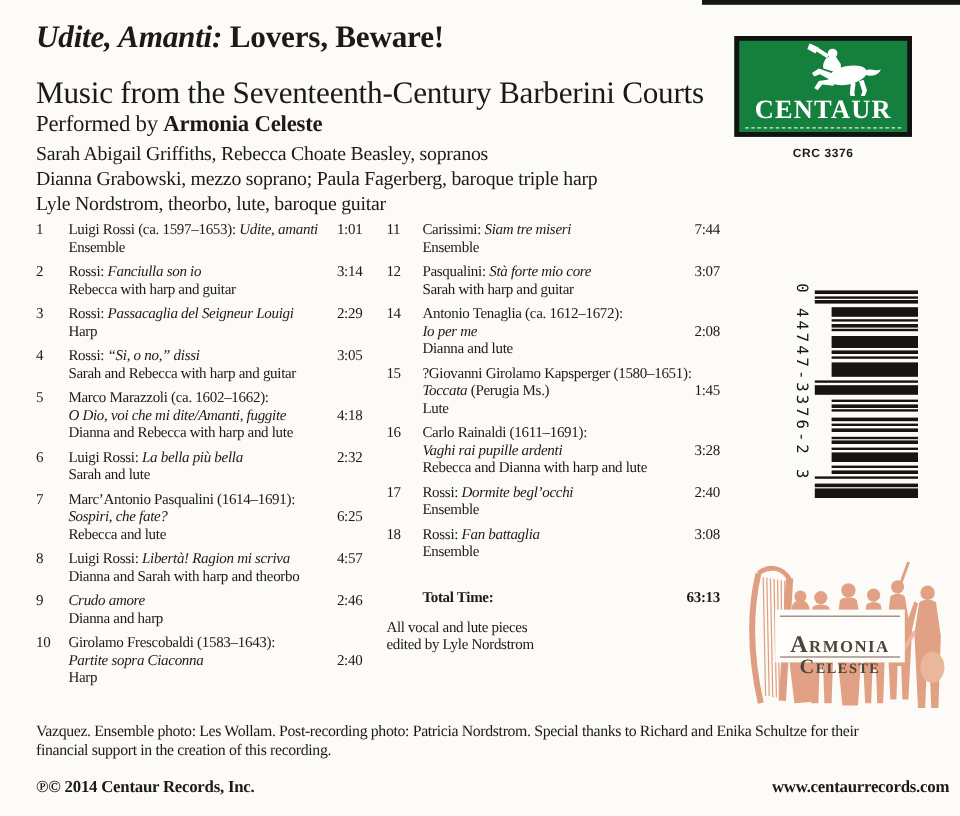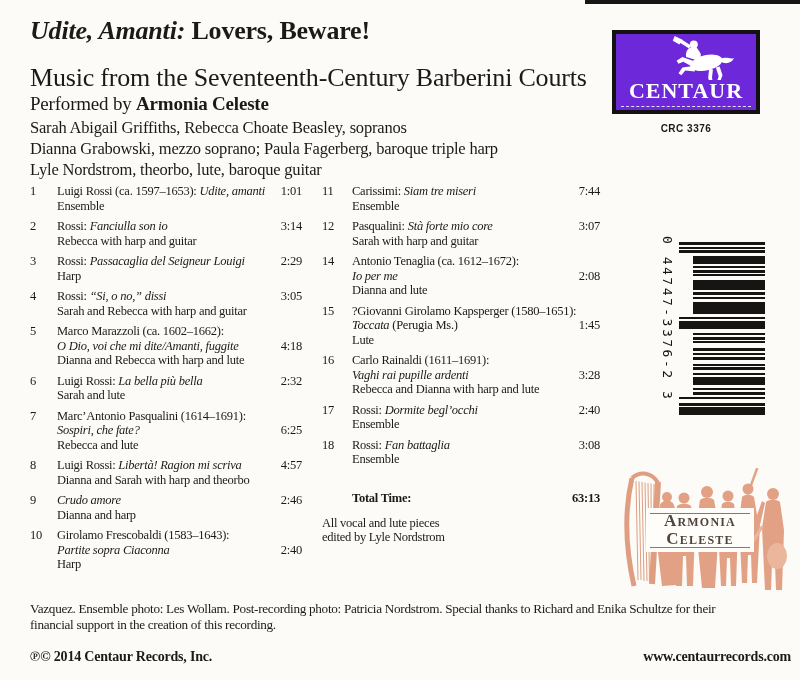--- a/index.html
+++ b/index.html
@@ -47,21 +47,21 @@
   .tt-value { margin-left:auto; }
   .editnote { margin-top:10px; line-height:14.5px; }
 
   
   .armonia { position:absolute; left:620px; top:468px; width:168px; height:128px; }
   .asvg { position:absolute; left:0; top:0; width:168px; height:128px; }
   .aband { position:absolute; left:26px; top:40px; width:108px; height:44px; background:#fffdf9; color:#4f443b; font-variant:small-caps; font-weight:600; text-align:center; }
   .aband .rule { position:absolute; left:4px; right:4px; height:1px; background:#8a776a; }
   .aband .rule.top { top:5px; }
   .aband .rule.bot { bottom:4px; }
-  .aline1 { font-size:17px; line-height:19px; letter-spacing:1.2px; margin-top:3px; }
+  .aline1 { font-size:20px; line-height:19px; letter-spacing:1.2px; margin-top:20px; }
   .aline2 { font-size:17px; line-height:18px; letter-spacing:1.2px; }
 
   
   .credits { position:absolute; left:30px; top:601px; width:760px; font-size:13.2px; letter-spacing:-0.3px; line-height:16px; }
   .credits div { white-space:nowrap; }
   .bottomrow { position:absolute; left:30px; right:53px; top:649px; font-size:14px; letter-spacing:-0.2px; font-weight:600; }
   .website { position:absolute; right:0; top:0; }
 </style>
 </head>
 <body>
@@ -76,21 +76,21 @@
     <div class="performed"><span>Performed by </span><b>Armonia Celeste</b></div>
   </header>
 
   <div class="performers">
     <div>Sarah Abigail Griffiths, Rebecca Choate Beasley, sopranos</div>
     <div>Dianna Grabowski, mezzo soprano; Paula Fagerberg, baroque triple harp</div>
     <div>Lyle Nordstrom, theorbo, lute, baroque guitar</div>
   </div>
 
   <div class="centaur">
-    <div class="clogo" id="clogo" style="background: #6d28d9;">
+    <div class="clogo" id="clogo" style="background: #15803d;">
       <svg class="cicon" viewBox="0 0 120 46">
         <g fill="#ffffff">
           <circle cx="64" cy="9" r="4.2"></circle>
           <path d="M60,12 C57,14 55,18 56,22 L66,25 C70,26 72,22 71,18 L67,12 Z"></path>
           <path d="M50,3 L61,10 L59,13 L48,6 Z"></path>
           <path d="M44,0 L52,4 L49,9 L42,5 Z"></path>
           <ellipse cx="77" cy="28" rx="17" ry="8" transform="rotate(-12 77 28)"></ellipse>
           <path d="M63,26 l-11,-4 -6,4 2,3 5,-2 9,5 z"></path>
           <path d="M65,31 l-13,2 -4,6 3,2 4,-5 10,1 z"></path>
           <path d="M87,33 l3,9 -2,6 3,1 3,-8 -3,-9 z"></path>

